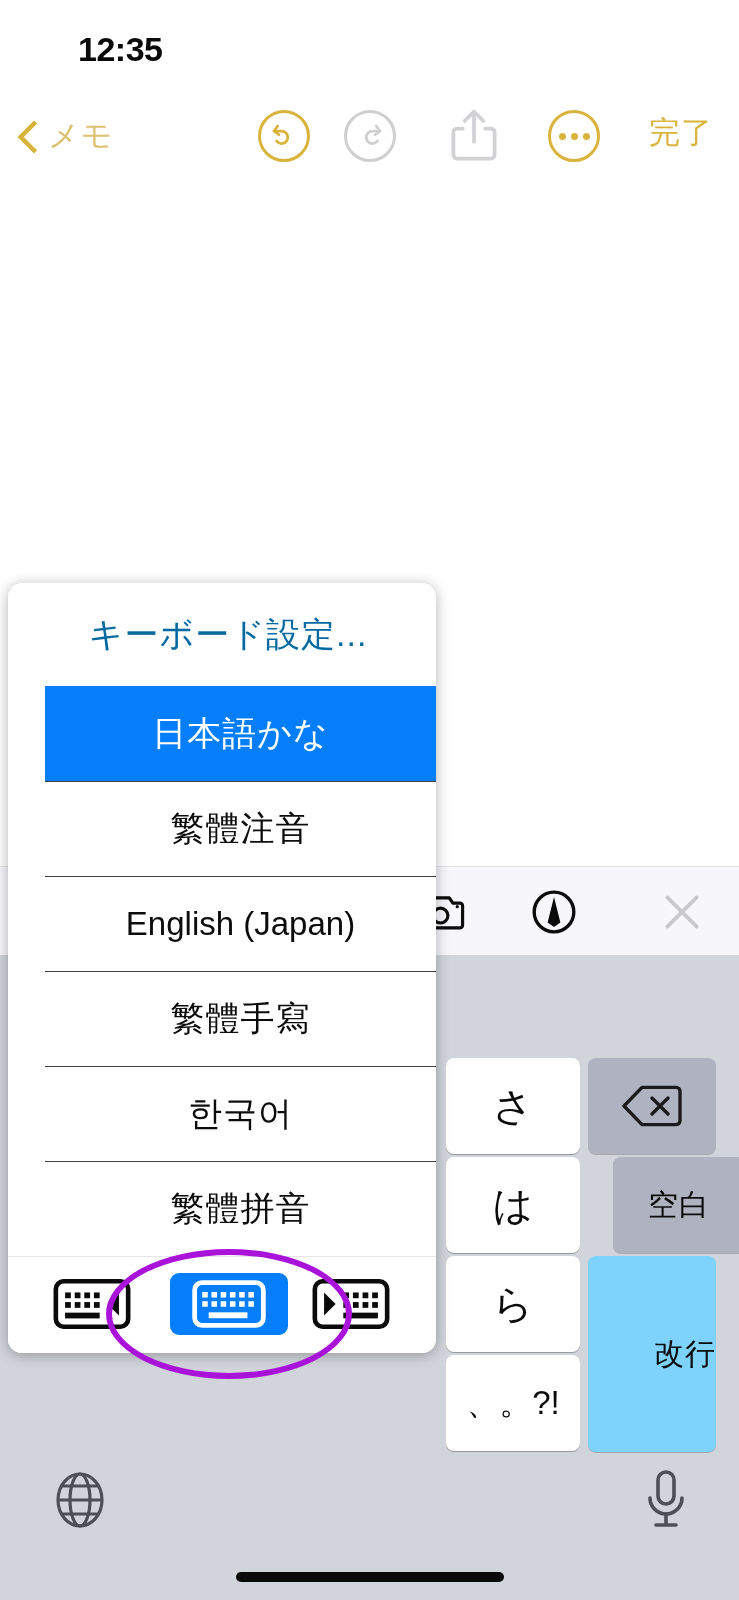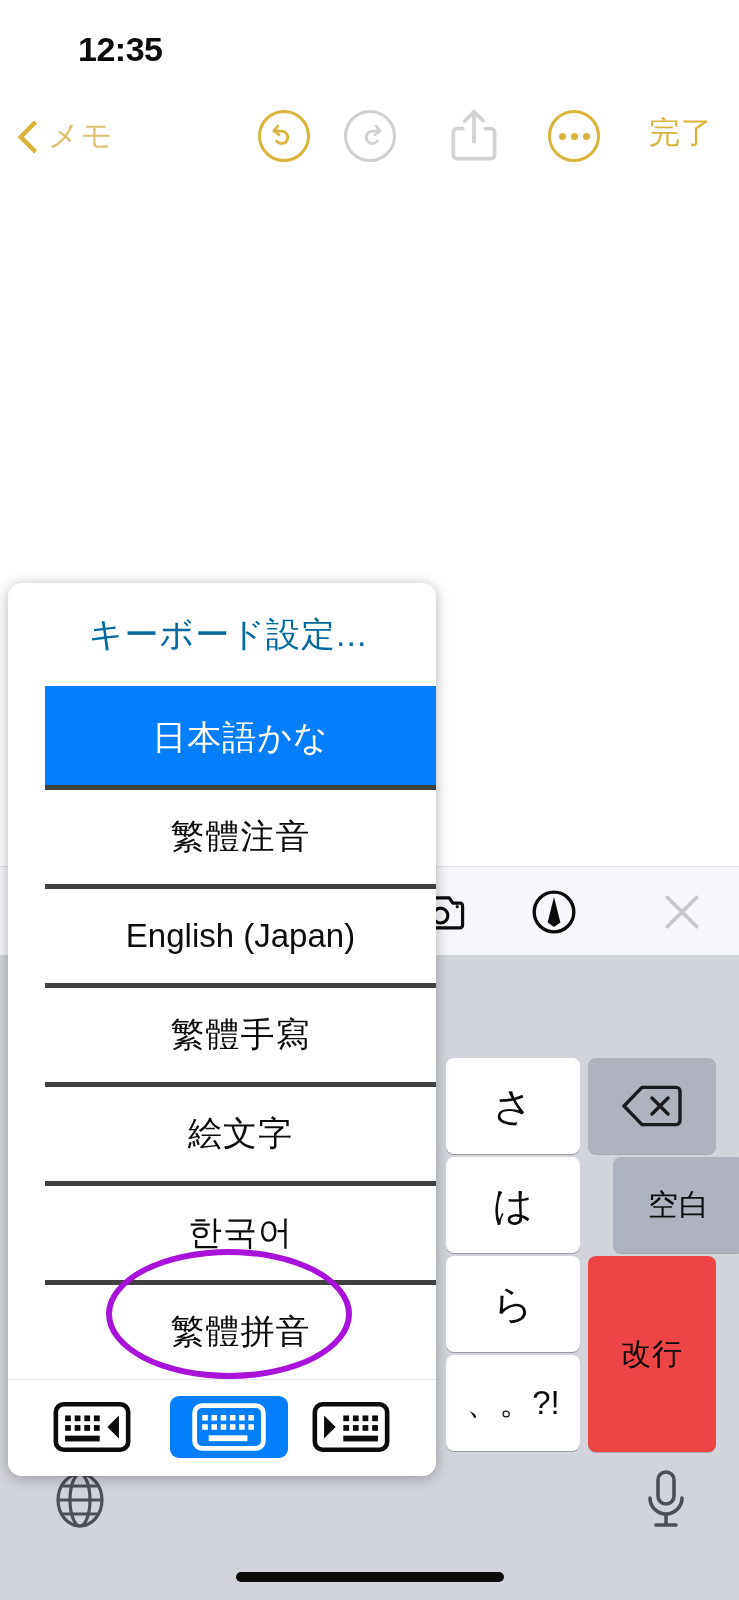--- a/index.html
+++ b/index.html
@@ -229,21 +229,21 @@
     box-sizing: border-box;
   }
   .key.white {
     background: #ffffff;
     box-shadow: 0 1px 0 rgba(0,0,0,0.28);
   }
   .key.gray {
     background: #aeb3bf;
     box-shadow: 0 1px 0 rgba(0,0,0,0.2);
   }
-  .key.gray.dark { background: #ef4444; }
+  .key.gray.dark { background: #7dd3fc; justify-content: flex-end; }
   .key .small { font-size: 30px; letter-spacing: 1px; }
   .key .tiny  { font-size: 33px; }
 
   .kb-bottom {
     position: absolute;
     left: 0; bottom: 0;
     width: 739px; height: 160px;
   }
   .globe-btn {
     position: absolute;
@@ -290,21 +290,21 @@
     padding-left: 12px;
   }
   .popup-row {
     height: 94px;
     display: flex;
     align-items: center;
     justify-content: center;
     font-size: 34px;
     color: #0c0c0c;
     letter-spacing: 1px;
-    border-top: 5px solid #404040;
+    border-top: 1px solid #404040;
     cursor: pointer;
     background: #ffffff;
     position: relative;
     margin-left: 37px;
   }
   .popup-row.selected {
     background: #057efb;
     color: #ffffff;
     border-top-color: #057efb;
   }
@@ -457,21 +457,20 @@
     </div>
   </div>
 
   <div class="kb-popup">
     <div class="popup-header">キーボード設定...</div>
 
     <div class="popup-row selected">日本語かな</div>
     <div class="popup-row">繁體注音</div>
     <div class="popup-row latin">English (Japan)</div>
     <div class="popup-row">繁體手寫</div>
-    <div class="popup-row">絵文字</div>
     <div class="popup-row">한국어</div>
     <div class="popup-row">繁體拼音</div>
 
     <div class="popup-footer">
       <div class="layout-btn layout-left">
         <svg width="78" height="50" viewBox="0 0 40 26">
           <rect x="1.2" y="1.2" width="37.6" height="23.6" rx="4" fill="none" stroke="#0b0b0b" stroke-width="2.4"></rect>
           <g fill="#0b0b0b">
             <rect x="6" y="7" width="3" height="3"></rect>
               <rect x="11" y="7" width="3" height="3"></rect>

